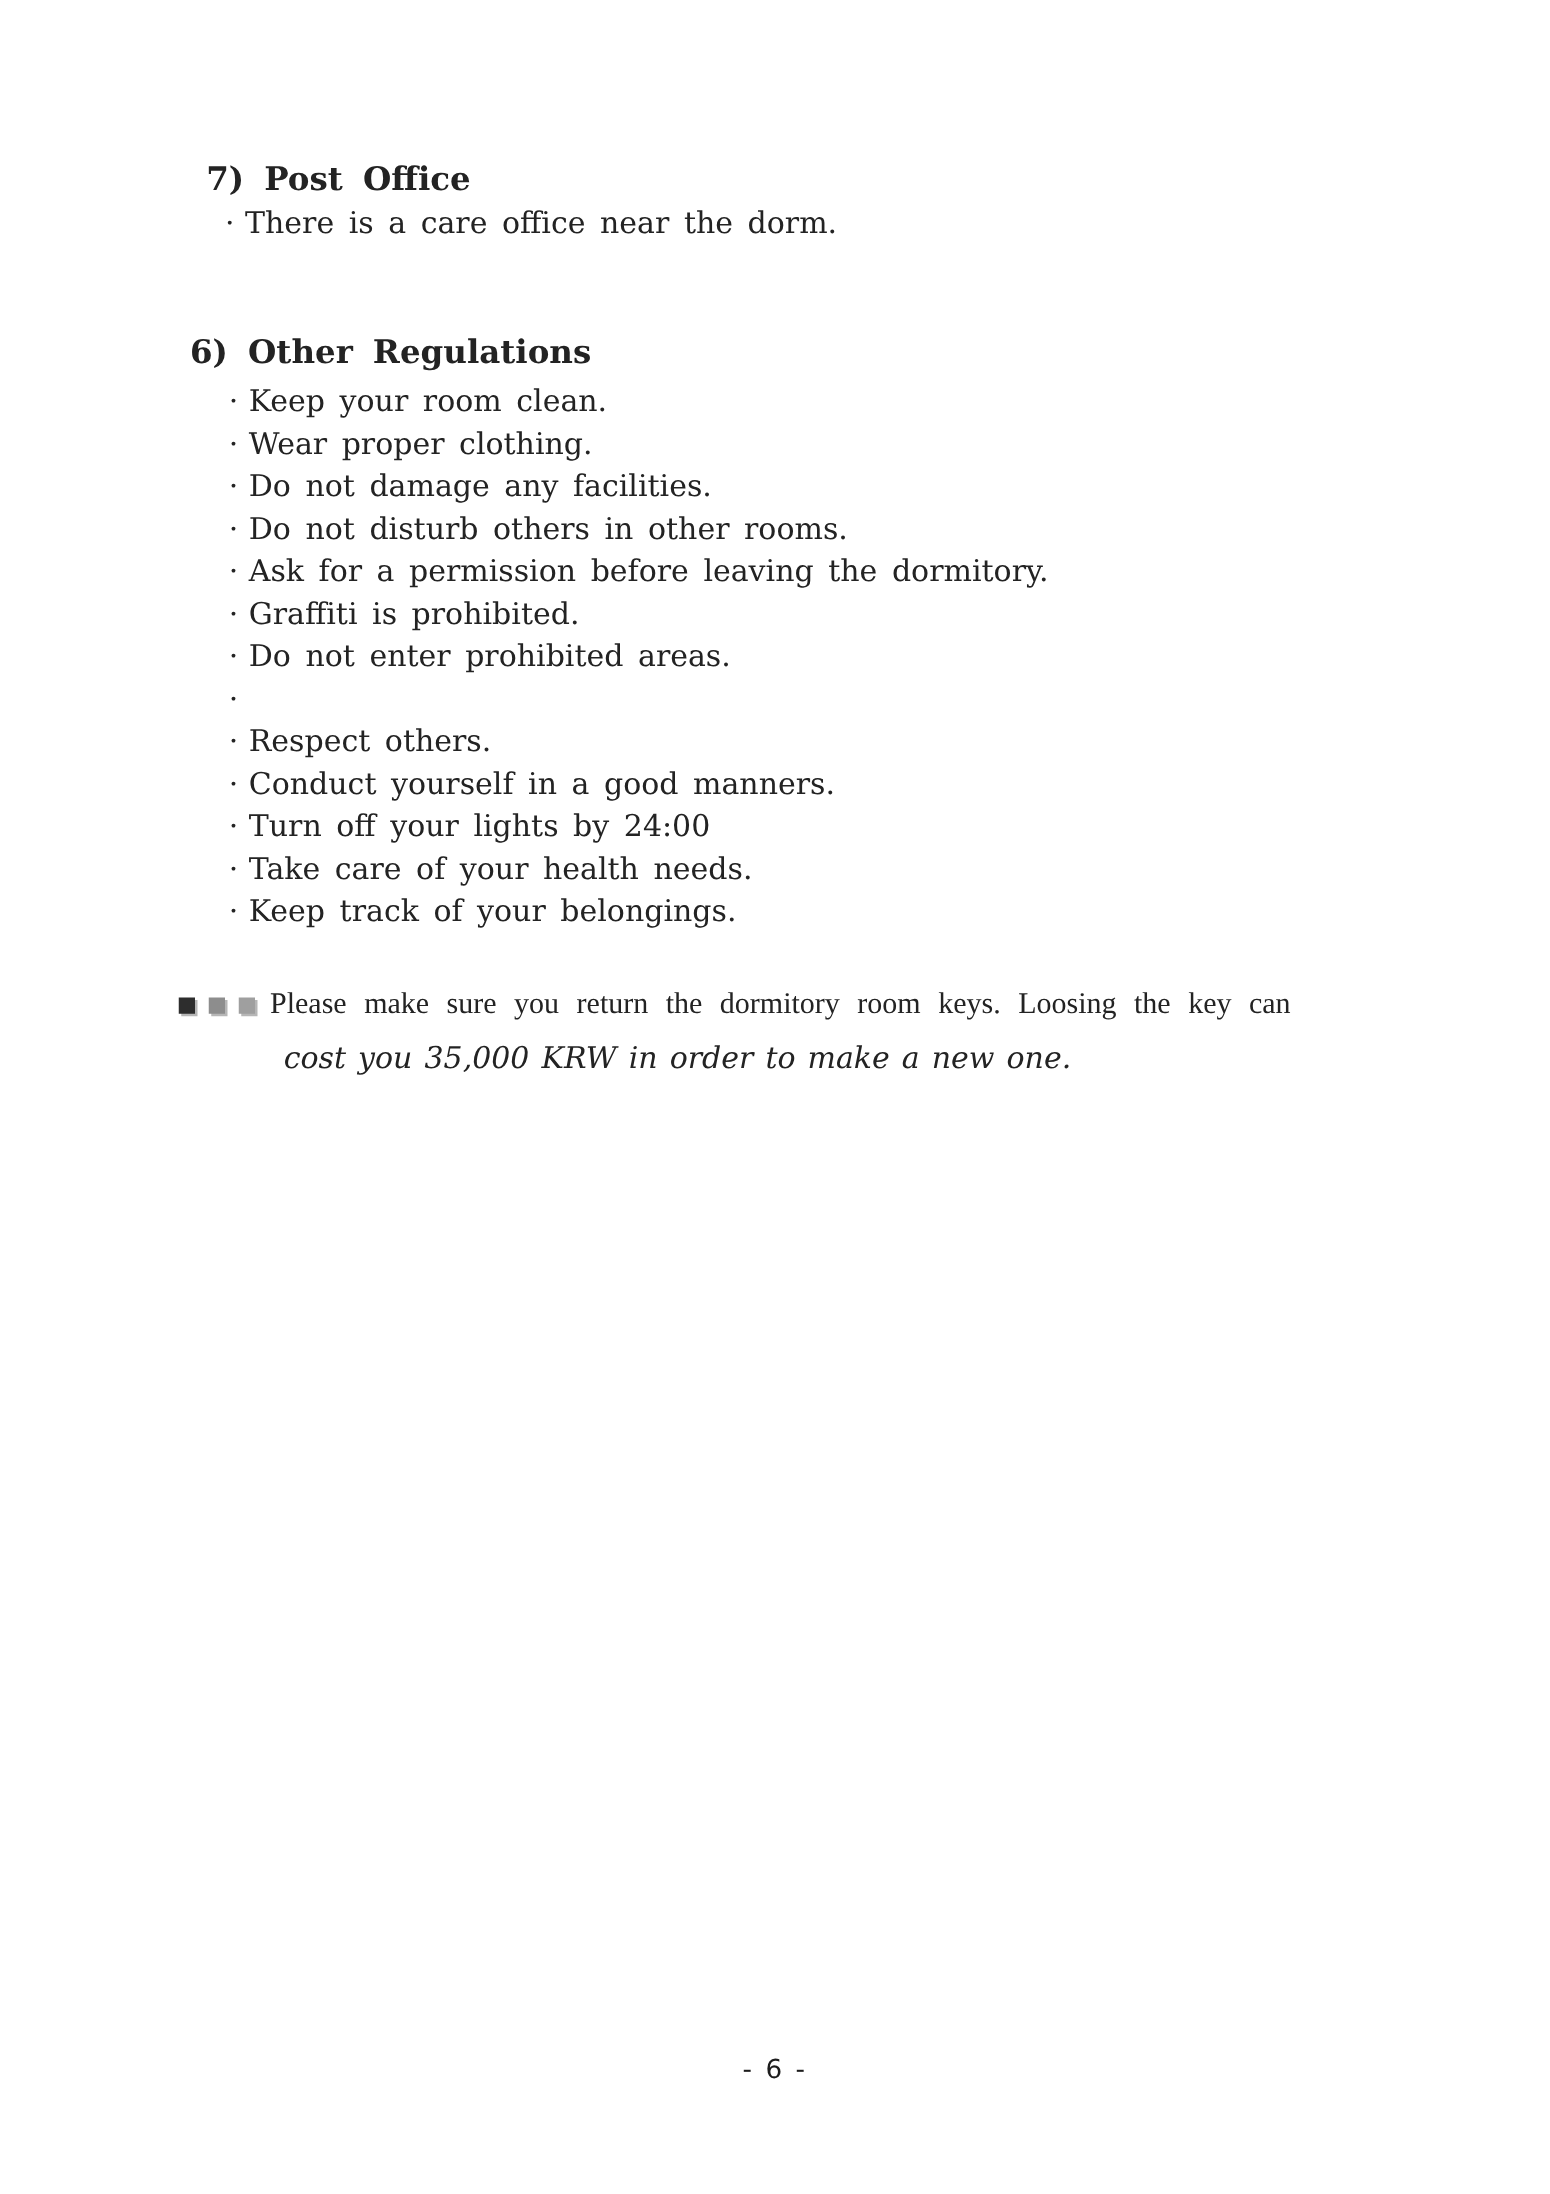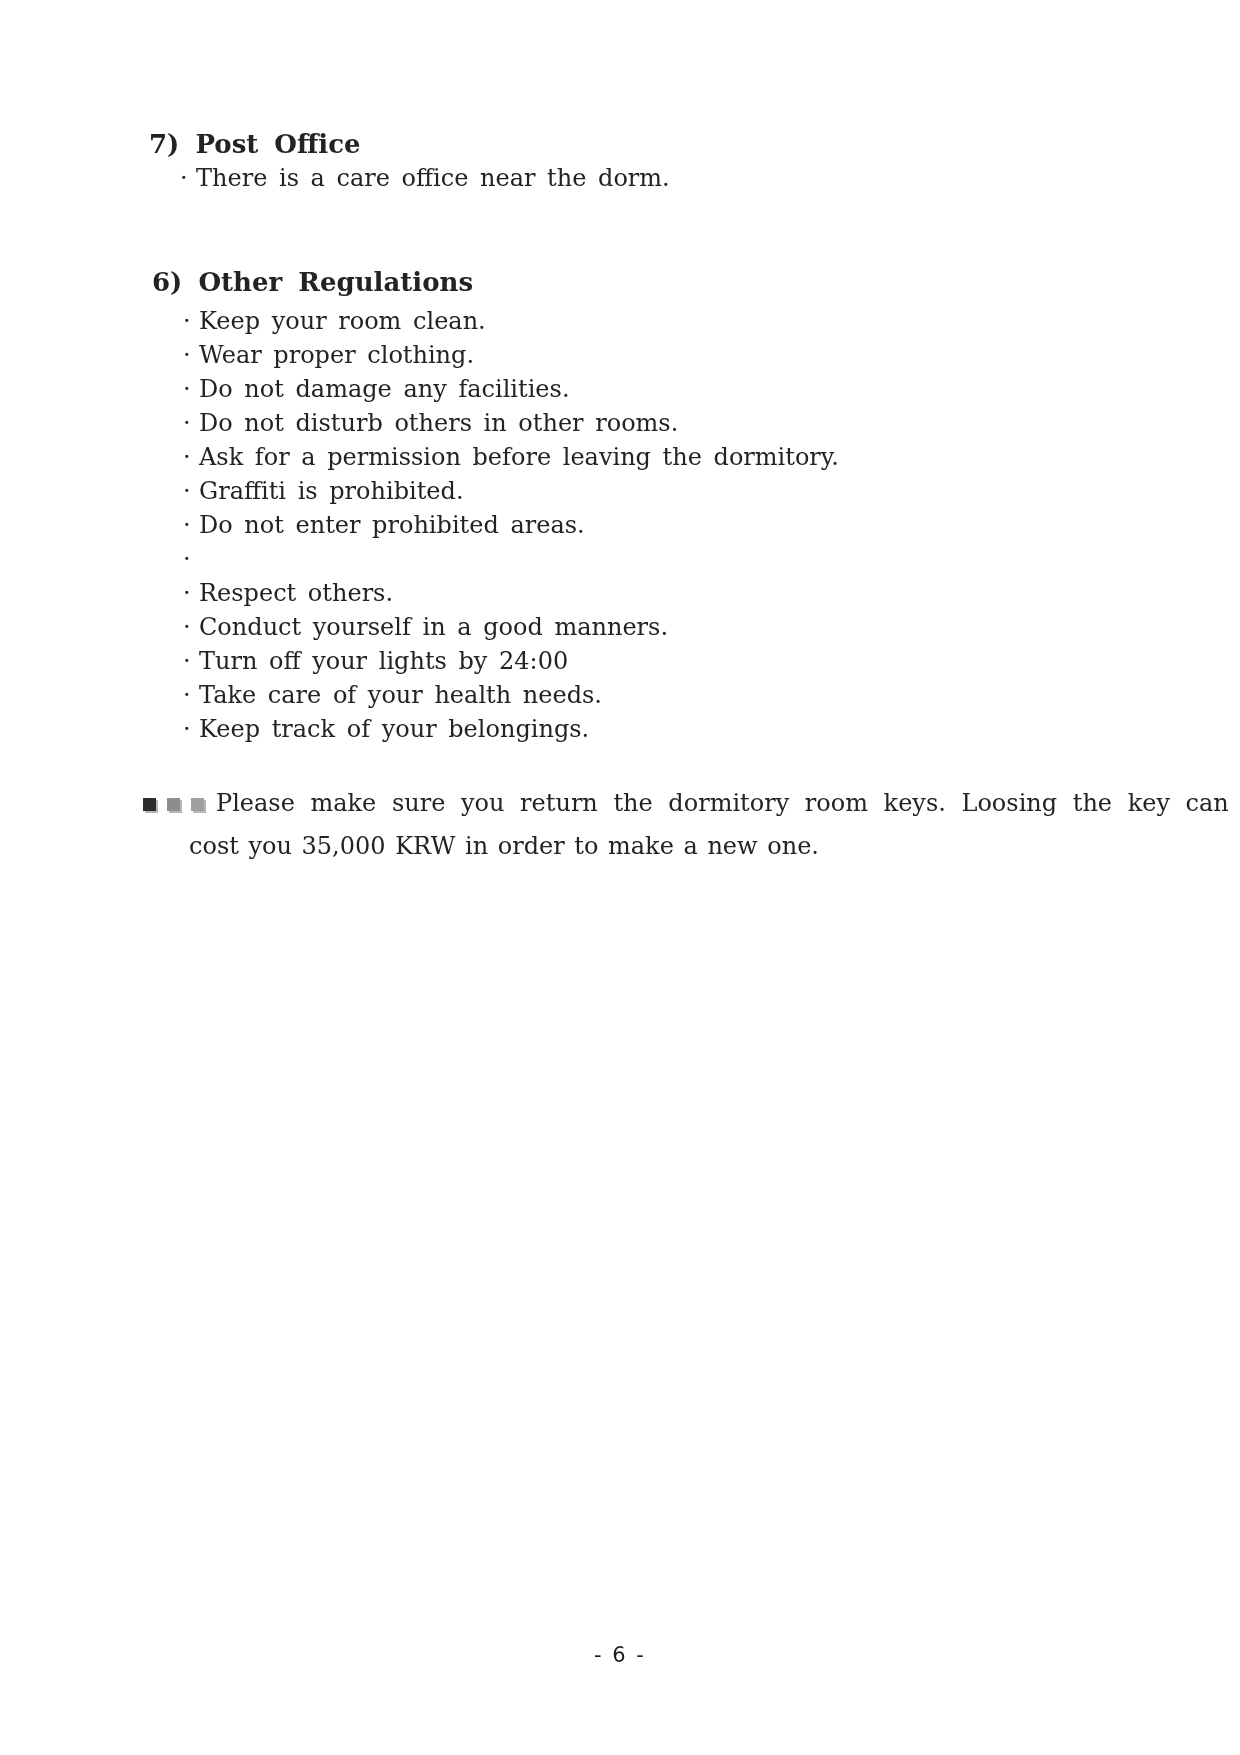--- a/index.html
+++ b/index.html
@@ -13,21 +13,21 @@
     overflow: hidden;
   }
   .heading {
     position: absolute;
     font-size: 26px;
     font-weight: bold;
     line-height: 30px;
     word-spacing: 7px;
     white-space: nowrap;
   }
-  .h7 { left: 149px; top: 129px; }
+  .h7 { left: 165px; top: 129px; }
   .h8 { left: 152px; top: 267px; }
   .bullet-line {
     display: flex;
     font-size: 24px;
     line-height: 34px;
     word-spacing: 4px;
     white-space: nowrap;
   }
   .b7 { position: absolute; left: 180px; top: 161px; }
   .dot {
@@ -45,40 +45,42 @@
     left: 143px;
     top: 786px;
     width: 1010px;
     font-size: 24px;
     line-height: 35px;
   }
   .note-line1 {
     display: flex;
     white-space: nowrap;
     word-spacing: 8px;
+    font-family: Liberation Serif, serif;
   }
   .sq-icon {
     flex: none;
     margin-top: 8px;
     margin-right: 12px;
     font-size: 0;
     white-space: nowrap;
   }
   .sq {
     display: inline-block;
     width: 13px;
     height: 13px;
     margin-right: 3px;
     box-shadow: 2px 2px 0 0 #b6b6b6;
   }
   .sq:last-child { margin-right: 0; }
   .note-line2 {
-    margin-left: 46px;
+    margin-left: 84px;
     word-spacing: 2px;
     white-space: nowrap;
+    font-style: italic;
   }
   .pagenum {
     position: absolute;
     left: 0;
     top: 1643px;
     width: 100%;
     text-align: center;
     font-family: "DejaVu Sans", sans-serif;
     font-size: 21px;
     letter-spacing: 2px;

